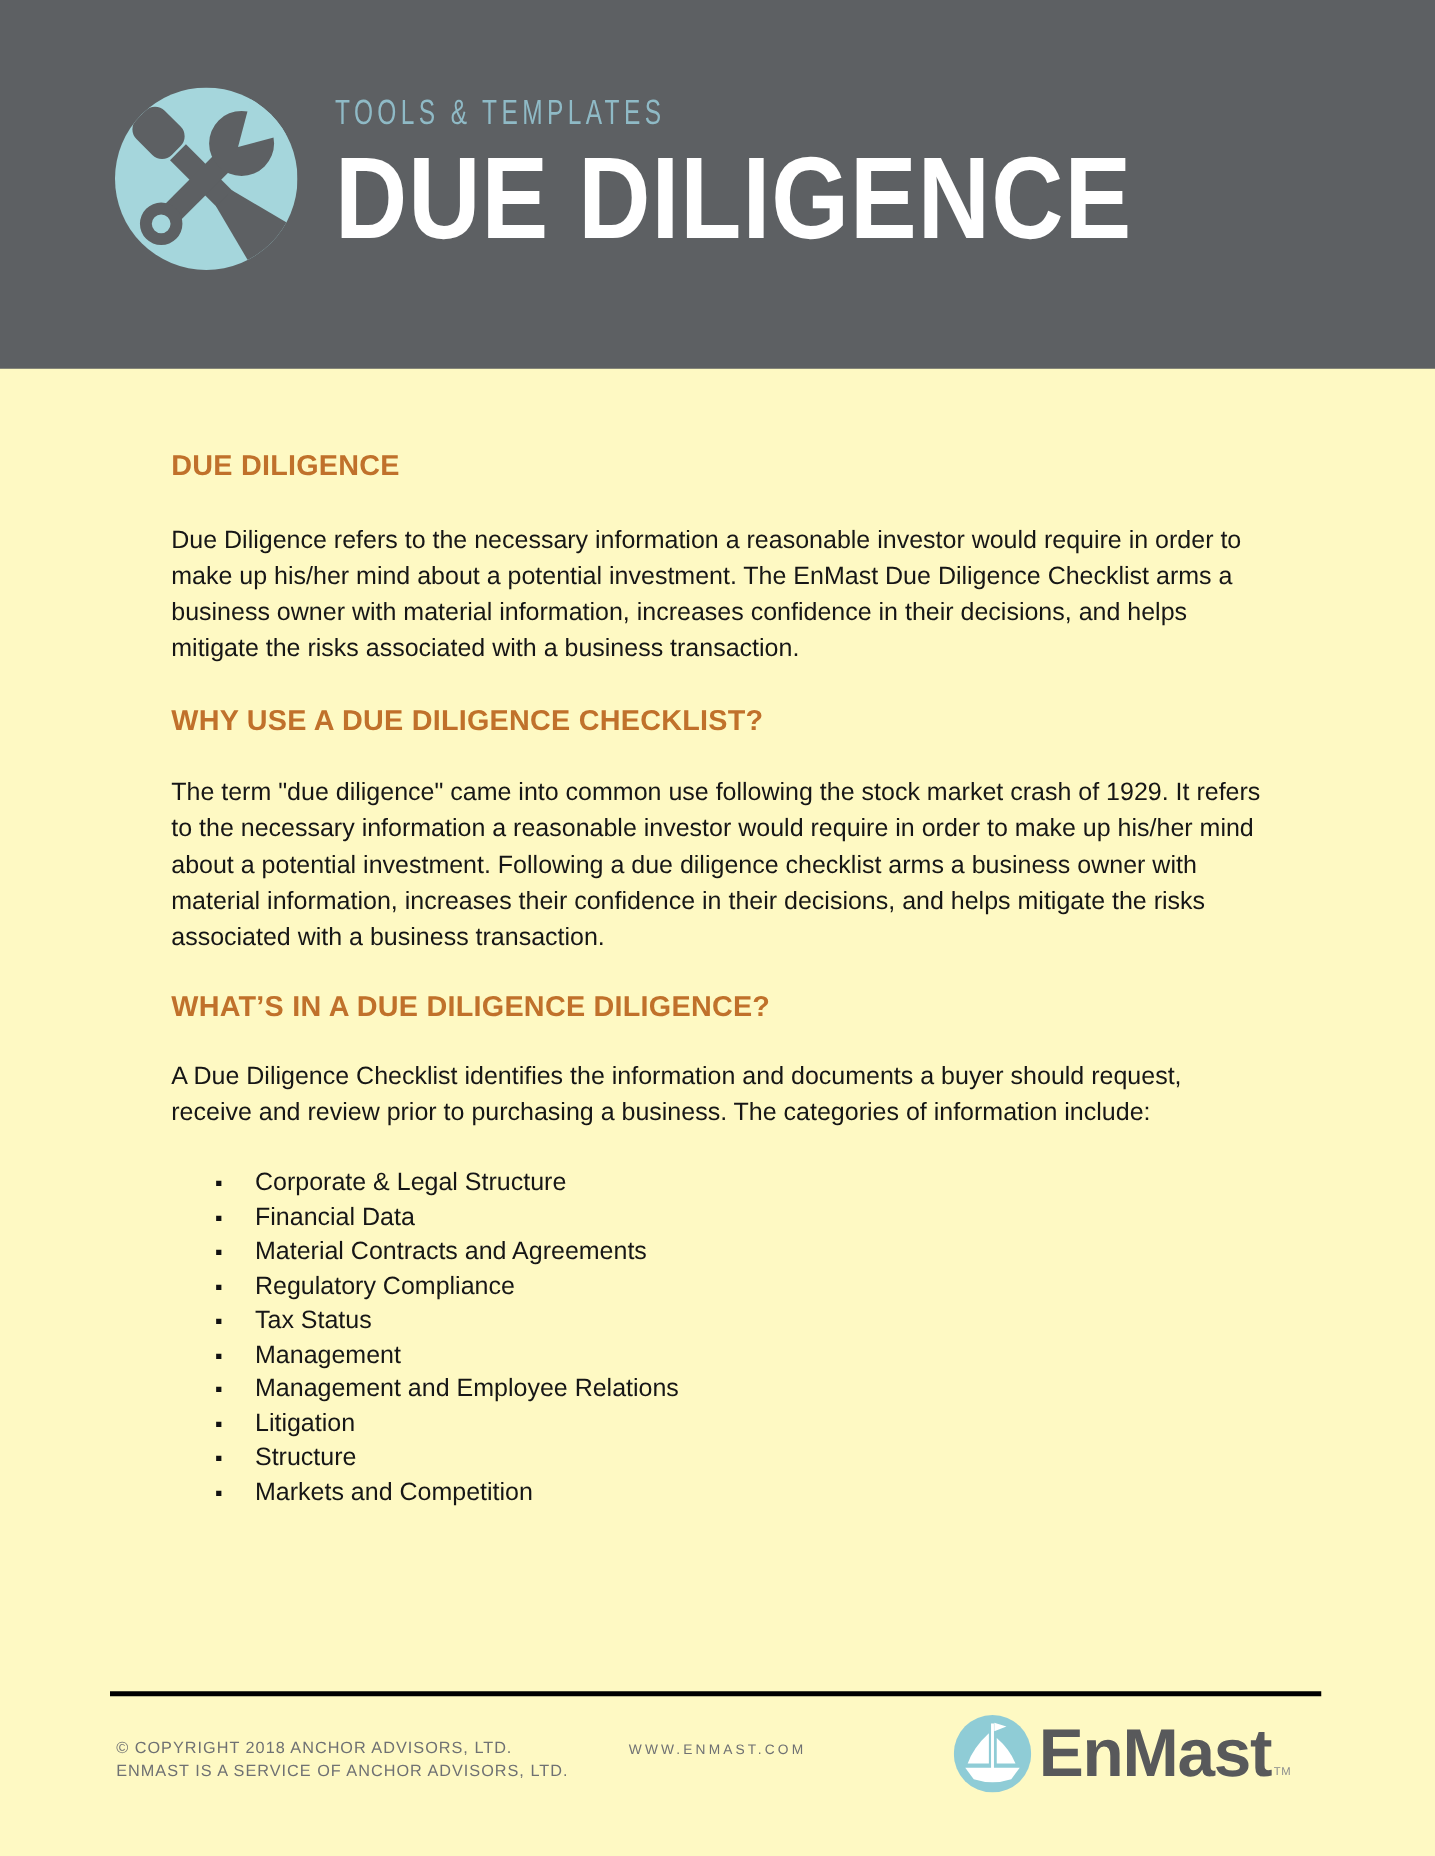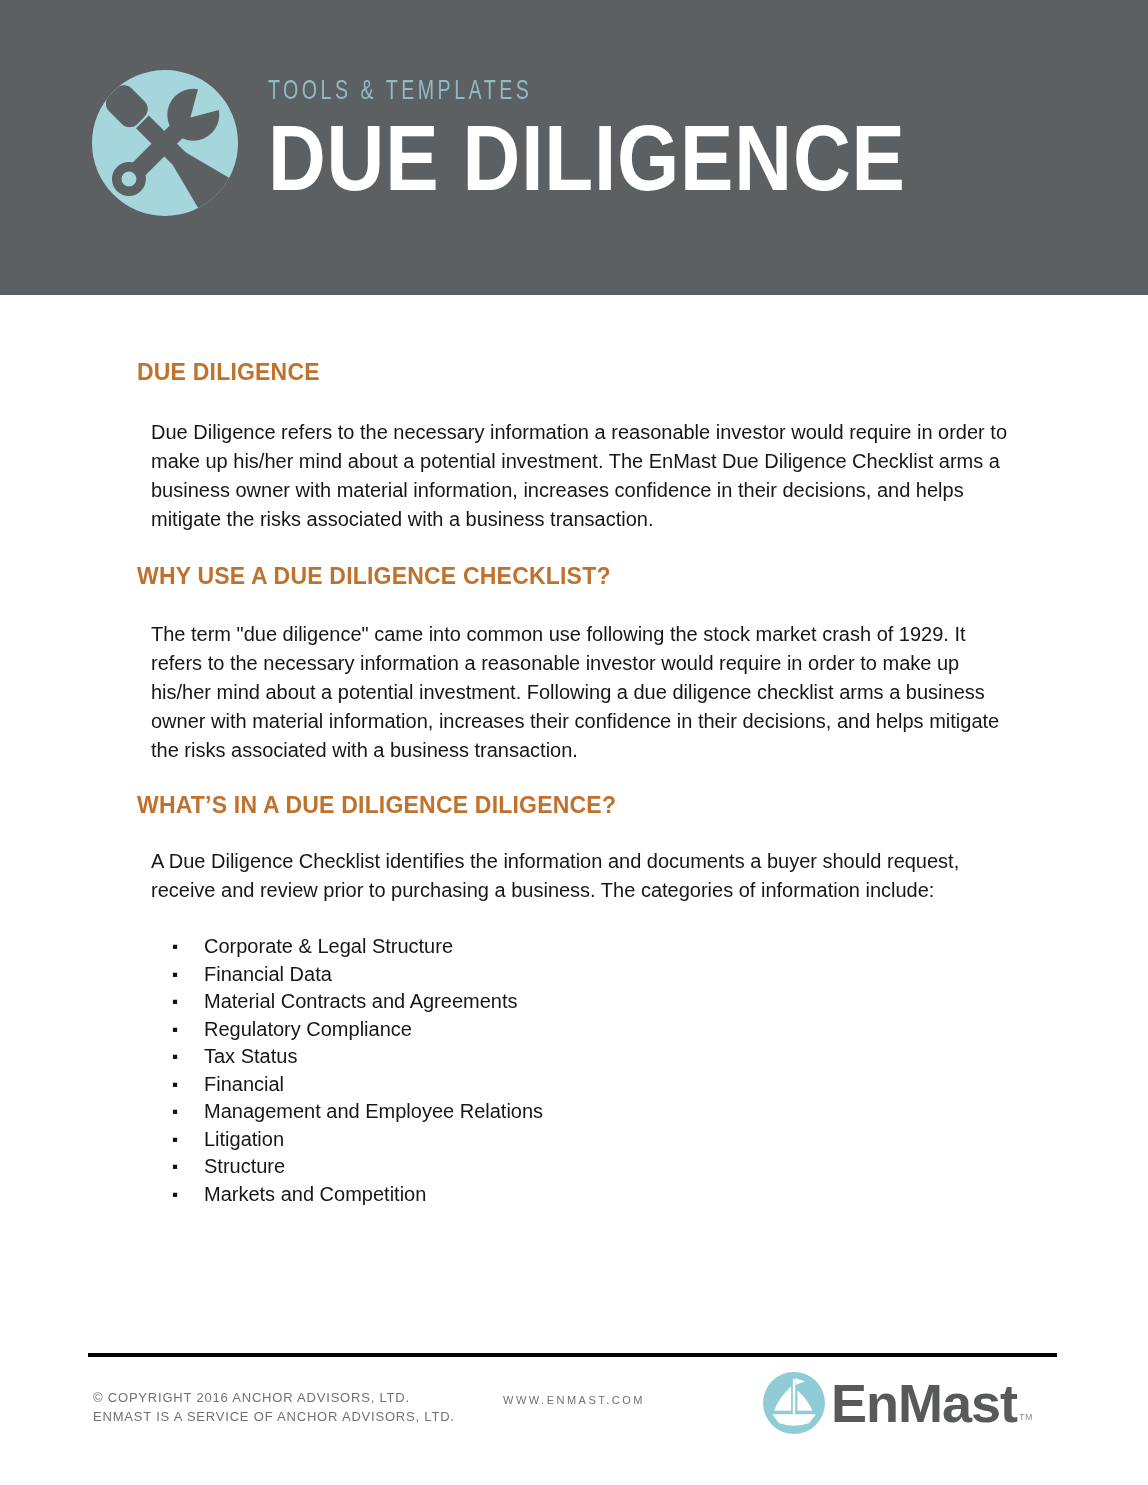--- a/index.html
+++ b/index.html
@@ -1,21 +1,21 @@
 <!DOCTYPE html>
 <html><head>
 <meta charset="utf-8">
 <style>
   * { margin:0; padding:0; box-sizing:border-box; }
   html,body { background:#e8e8e8; }
   .page {
     position:relative;
     width:1148px; height:1485px;
     margin:0 auto;
-    background:#ffffff;
+    background:#fef9c3;
     font-family:"Liberation Sans", sans-serif;
     overflow:hidden;
   }
 
   
   .header {
     position:relative;
     width:100%; height:295px;
     background:#5d6063;
   }
@@ -56,21 +56,20 @@
     line-height:28px;
     letter-spacing:0.2px;
   }
   .sec-heading.h2 { margin-top:28px; }
   .sec-heading.h3 { margin-top:26px; }
   .para {
     margin-top:32px;
     color:#161616;
     font-size:20px;
     line-height:29px;
-    margin-left:14px;
   }
   .para.p2 { margin-top:30px; }
   .para.p3 { margin-top:28px; }
   .bullet-list {
     margin-top:28px;
     margin-left:35px;
     list-style:none;
   }
   .bullet-list li {
     position:relative;
@@ -178,32 +177,32 @@
 
     <div class="sec-heading h3">WHAT’S IN A DUE DILIGENCE DILIGENCE?</div>
     <p class="para p3">A Due Diligence Checklist identifies the information and documents a buyer should request, receive and review prior to purchasing a business. The categories of information include:</p>
 
     <ul class="bullet-list">
       <li>Corporate &amp; Legal Structure</li>
       <li>Financial Data</li>
       <li>Material Contracts and Agreements</li>
       <li>Regulatory Compliance</li>
       <li>Tax Status</li>
-      <li>Financial</li>
+      <li>Management</li>
       <li>Management and Employee Relations</li>
       <li>Litigation</li>
       <li>Structure</li>
       <li>Markets and Competition</li>
     </ul>
   </div>
 
   <div class="footer-rule"></div>
   <div class="footer">
     <div class="copyright">
-      <span>© COPYRIGHT 2016 ANCHOR ADVISORS, LTD.</span><br>
+      <span>© COPYRIGHT 2018 ANCHOR ADVISORS, LTD.</span><br>
       <span>ENMAST IS A SERVICE OF ANCHOR ADVISORS, LTD.</span>
     </div>
     <div class="website">WWW.ENMAST.COM</div>
     <div class="logo">
       <div class="logo-mark">
         <svg width="62" height="62" viewBox="0 0 64 64" xmlns="http://www.w3.org/2000/svg" aria-hidden="true">
           <circle cx="32" cy="32" r="32" fill="#8fccd6"></circle>
           <rect x="30.8" y="7" width="2.4" height="37" fill="#ffffff"></rect>
           <polygon points="33.5,6.5 43.5,9.5 33.5,13.5" fill="#ffffff"></polygon>
           <path d="M29,15 L29,40 L11.5,40 Q16,27 29,15 Z" fill="#ffffff"></path>

